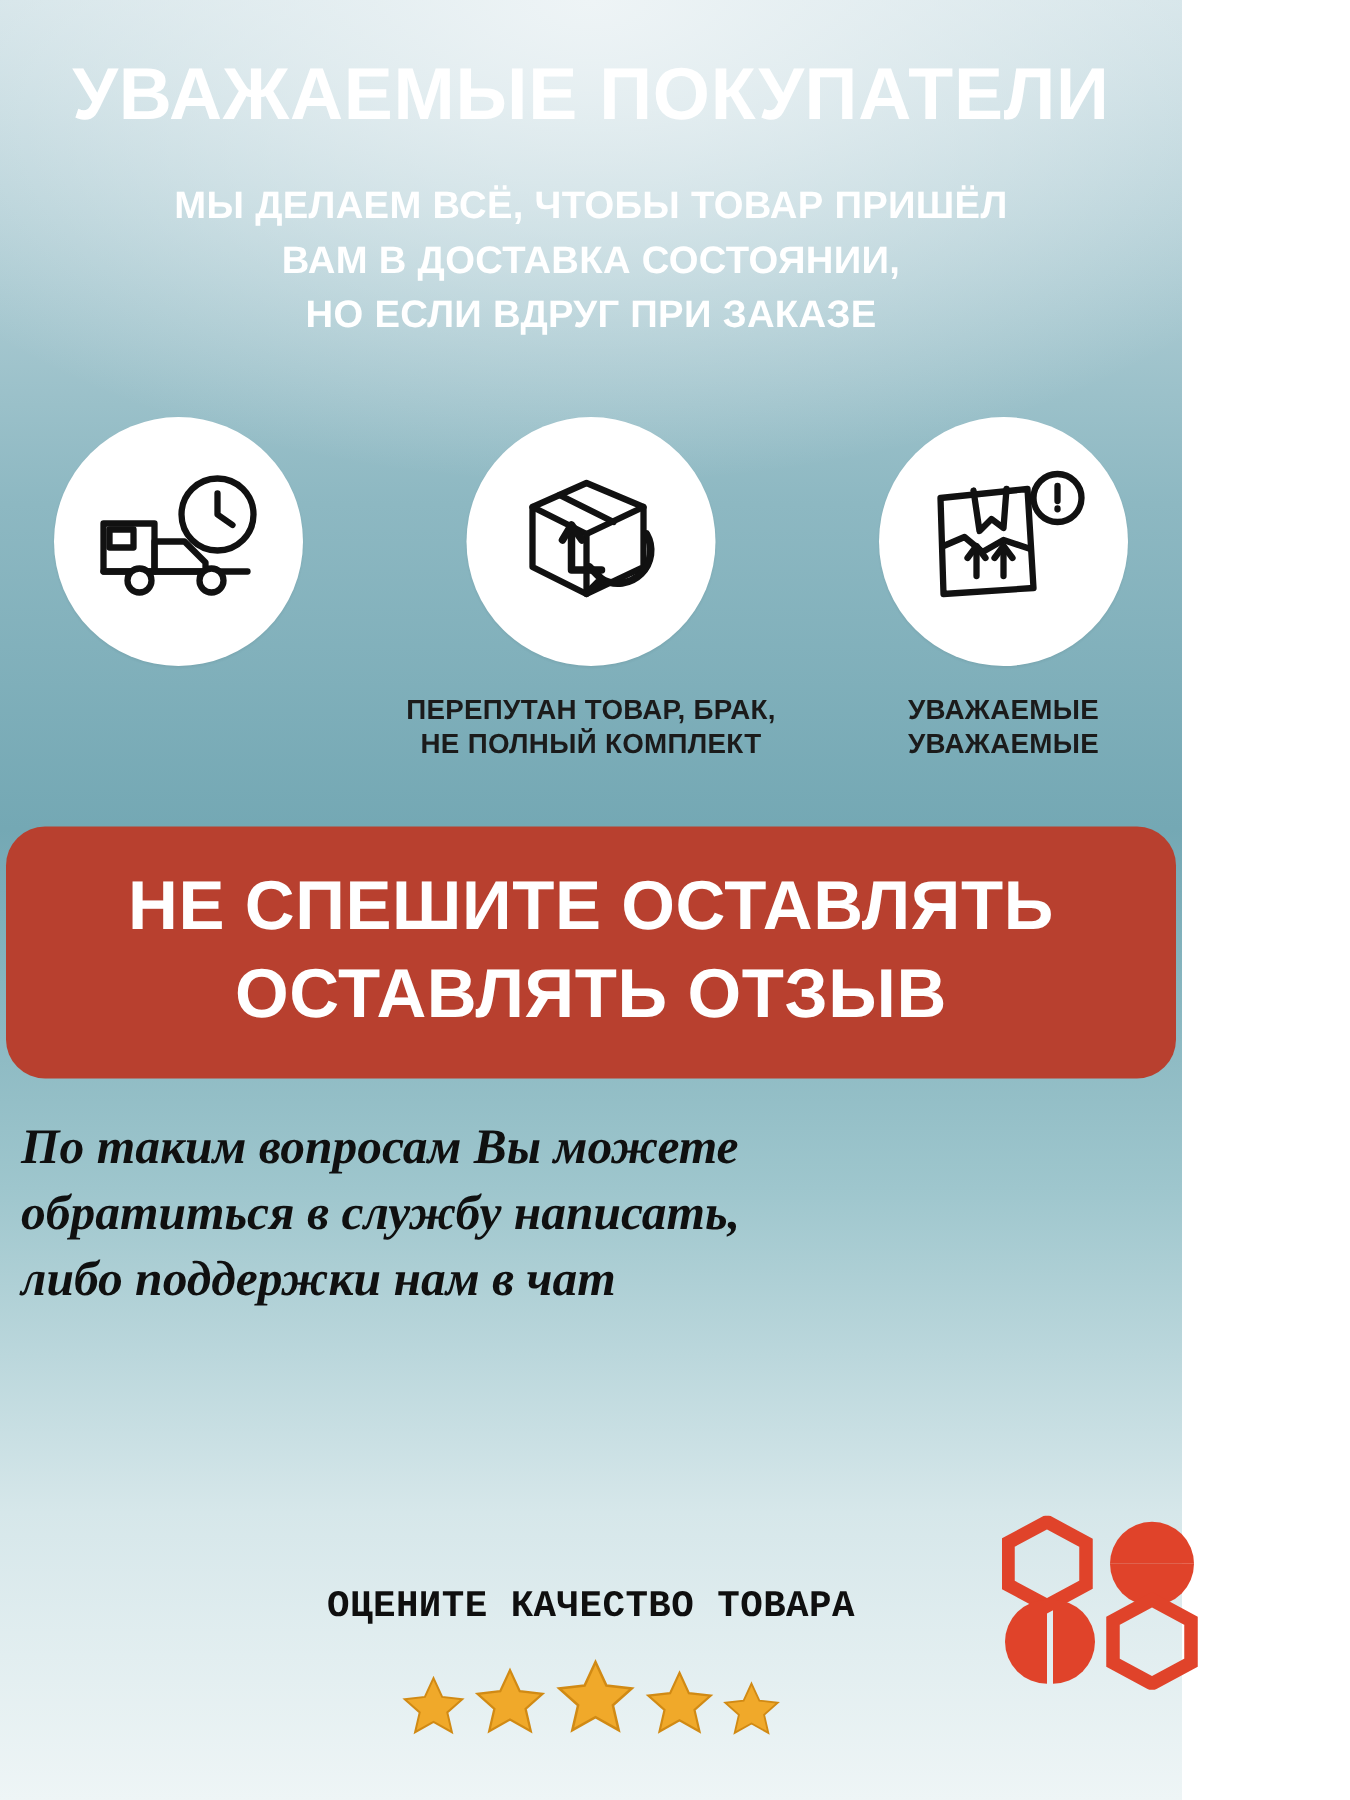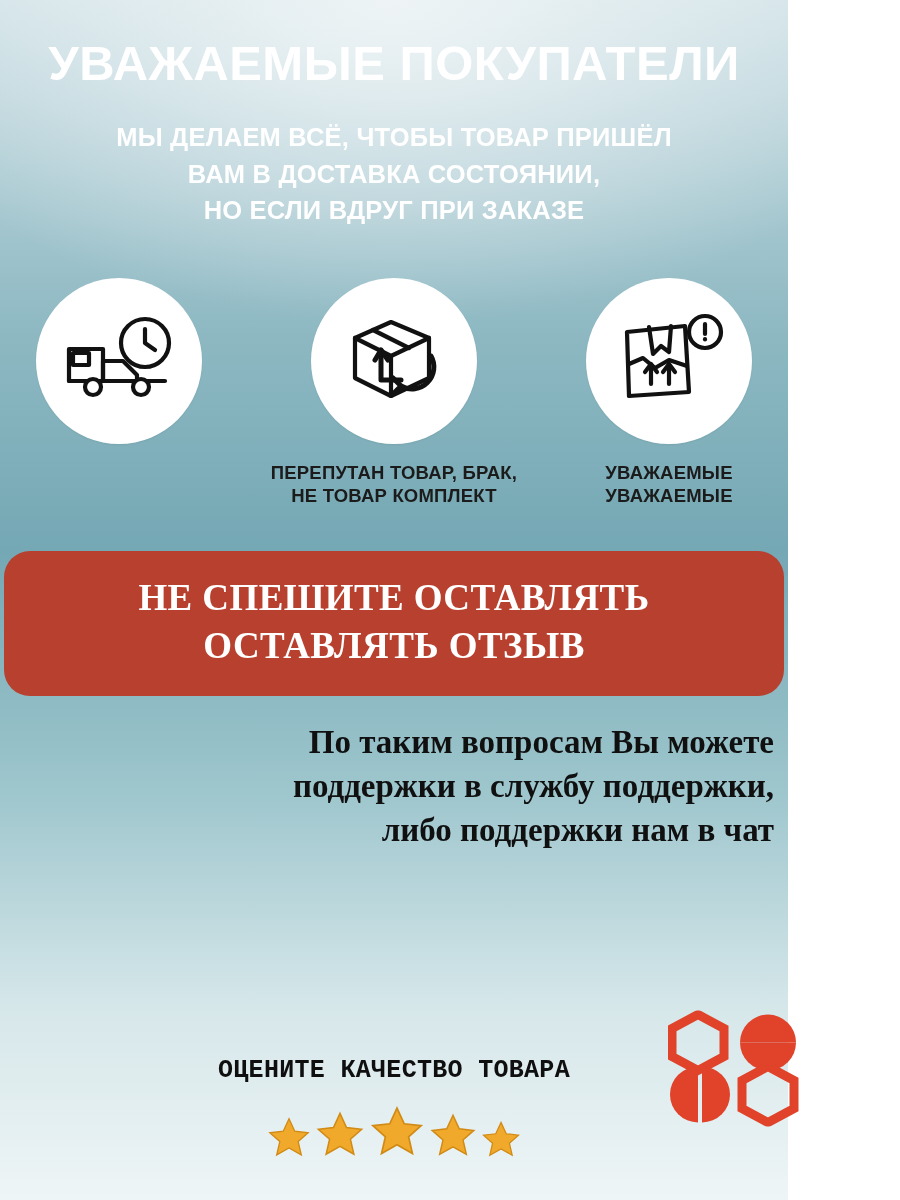--- a/index.html
+++ b/index.html
@@ -86,39 +86,39 @@
   .banner {
     margin-top: 44px;
     width: 780px;
     background: #b8402f;
     border-radius: 26px;
     padding: 23px 10px 27px;
     box-sizing: border-box;
     text-align: center;
   }
   .banner-line {
-    font-size: 37px;
+    font-size: 46px;
     font-weight: bold;
     color: #ffffff;
     line-height: 1.28;
     letter-spacing: 0.4px;
     white-space: nowrap;
-    font-family: Liberation Serif, serif;
   }
 
   
   .support {
     margin-top: 24px;
     width: 760px;
-    text-align: right;
+    text-align: left;
     font-family: "Liberation Serif", serif;
     font-size: 33px;
     font-weight: bold;
     color: #101010;
     line-height: 1.34;
+    font-style: italic;
   }
 
   
   .footer {
     position: absolute;
     left: 0;
     right: 0;
     bottom: 40px;
     display: flex;
     flex-direction: column;
@@ -199,21 +199,21 @@
             <path d="M38 22 L74 40"></path>
             <path d="M46 44 L46 72 L66 72" stroke-width="5"></path>
             <path d="M40 52 L46 42 L53 52" stroke-width="5"></path>
             <path d="M96 48 a22 22 0 0 1 -30 30" stroke-width="5"></path>
             <path d="M58 70 L66 78 L58 86" stroke-width="5"></path>
           </g>
         </svg>
       </div>
       <div class="icon-caption">
         <div>ПЕРЕПУТАН ТОВАР, БРАК,</div>
-        <div>НЕ ТОВАР КОМПЛЕКТ</div>
+        <div>НЕ ПОЛНЫЙ КОМПЛЕКТ</div>
       </div>
     </div>
 
     <div class="icon-col">
       <div class="icon-circle">
         <svg width="120" height="106" viewBox="0 0 120 106">
           <g fill="none" stroke="#111" stroke-width="4.2" stroke-linecap="round" stroke-linejoin="round">
             <path d="M18 24 L76 18 L80 84 L20 88 Z"></path>
             <path d="M40 19 L44 46 L52 38 L60 44 L62 18"></path>
             <path d="M20 56 L34 50 L46 60 L60 52 L78 58"></path>
@@ -235,21 +235,21 @@
 
   </div>
 
   <div class="banner">
     <div class="banner-line">НЕ СПЕШИТЕ ОСТАВЛЯТЬ</div>
     <div class="banner-line">ОСТАВЛЯТЬ ОТЗЫВ</div>
   </div>
 
   <div class="support">
     <div>По таким вопросам Вы можете</div>
-    <div>поддержки в службу поддержки,</div>
+    <div>обратиться в службу написать,</div>
     <div>либо поддержки нам в чат</div>
   </div>
 
   <div class="footer">
     <div class="footer-row">
       <div class="rate-text">
         <div>ОЦЕНИТЕ КАЧЕСТВО ТОВАРА</div>
       </div>
 
       <div class="logo-mark">

